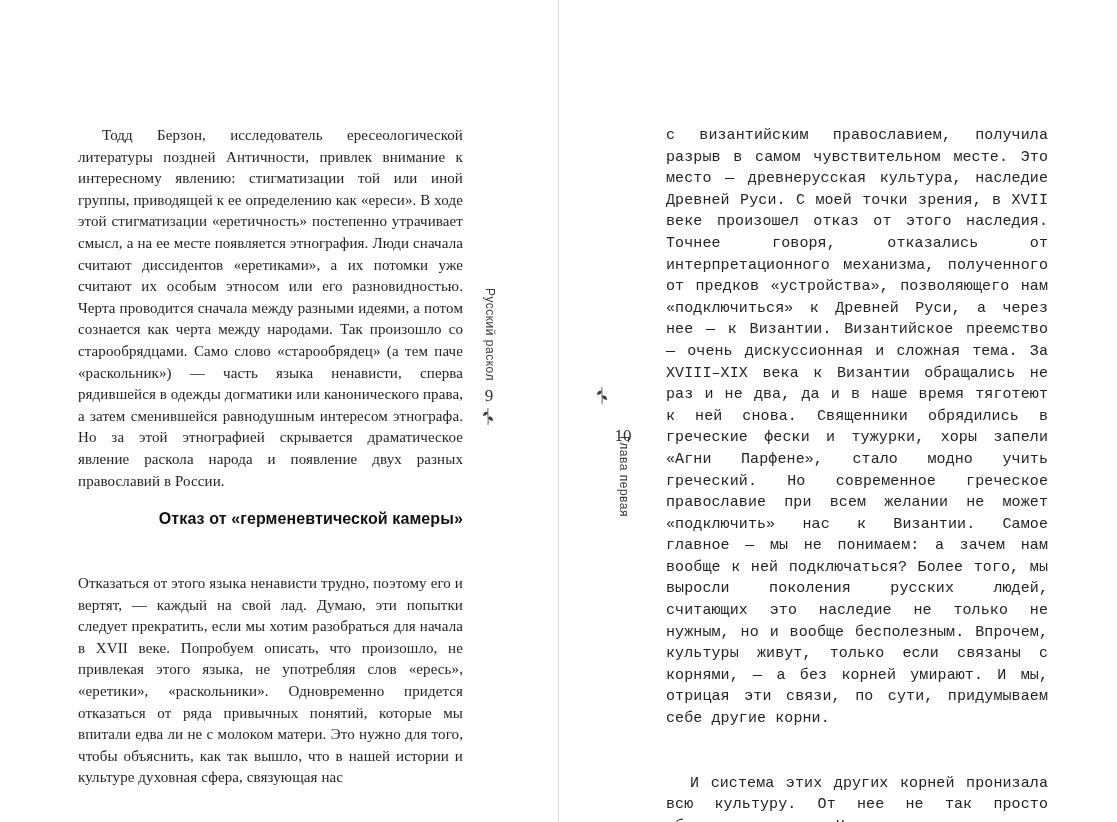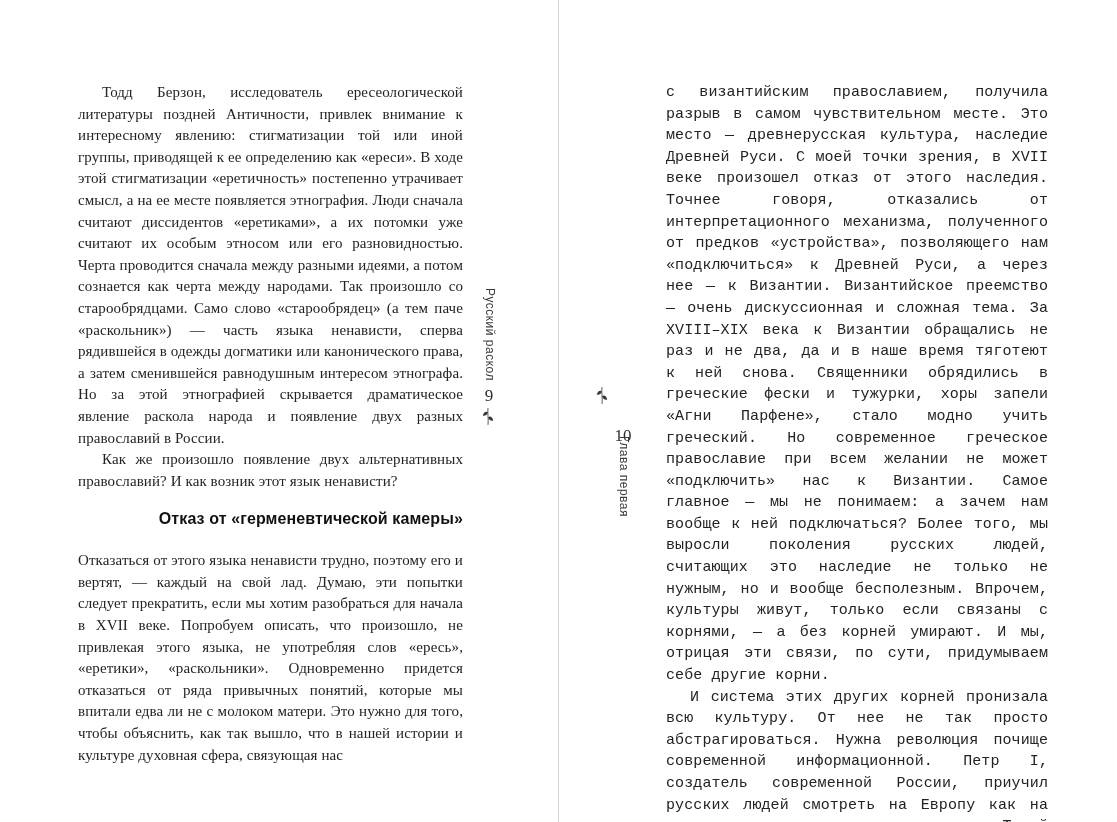--- a/index.html
+++ b/index.html
@@ -30,21 +30,21 @@
     width: 385px;
     font-size: 15px;
     line-height: 21.6px;
     color: #232323;
     text-align: justify;
     letter-spacing: 0.1px;
   }
   .text-block.left  { left: 78px; }
   .text-block.right { left: 666px; width: 382px; font-family: Liberation Mono, monospace; }
 
-  .text-block p { text-align: justify; }
+  .text-block p { text-align: justify; margin-top: 43px; }
   .text-block p.indent { text-indent: 24px; }
 
   .heading {
     font-family: "Liberation Sans", sans-serif;
     font-weight: bold;
     font-size: 16px;
     line-height: 22px;
     color: #111111;
     margin: 16px 0 20px 0;
     text-align: right;
@@ -84,21 +84,20 @@
 </style>
 </head>
 <body>
 
 <div class="spread">
 
   <div class="gutter"></div>
 
   <div class="text-block left">
     <p class="indent">Тодд Берзон, исследователь ересеологической литературы поздней Античности, привлек внимание к интересному явлению: стигматизации той или иной группы, приводящей к ее определению как «ереси». В ходе этой стигматизации «еретичность» постепенно утрачивает смысл, а на ее месте появляется этнография. Люди сначала считают диссидентов «еретиками», а их потомки уже считают их особым этносом или его разновидностью. Черта проводится сначала между разными идеями, а потом сознается как черта между народами. Так произошло со старообрядцами. Само слово «старообрядец» (а тем паче «раскольник») — часть языка ненависти, сперва рядившейся в одежды догматики или канонического права, а затем сменившейся равнодушным интересом этнографа. Но за этой этнографией скрывается драматическое явление раскола народа и появление двух разных православий в России.</p>
-    <p class="indent">Как же произошло появление двух альтернативных православий? И как возник этот язык ненависти?</p>
     <h2 class="heading">Отказ от «герменевтической камеры»</h2>
     <p>Отказаться от этого языка ненависти трудно, поэтому его и вертят, — каждый на свой лад. Думаю, эти попытки следует прекратить, если мы хотим разобраться для начала в XVII веке. Попробуем описать, что произошло, не привлекая этого языка, не употребляя слов «ересь», «еретики», «раскольники». Одновременно придется отказаться от ряда привычных понятий, которые мы впитали едва ли не с молоком матери. Это нужно для того, чтобы объяснить, как так вышло, что в нашей истории и культуре духовная сфера, связующая нас</p>
   </div>
 
   <div class="runhead left-rh">Русский раскол</div>
 
   <div class="pagenum left-pn">9</div>
 
   <div class="ornament left-or">
     <svg viewBox="0 0 20 28" xmlns="http://www.w3.org/2000/svg">

